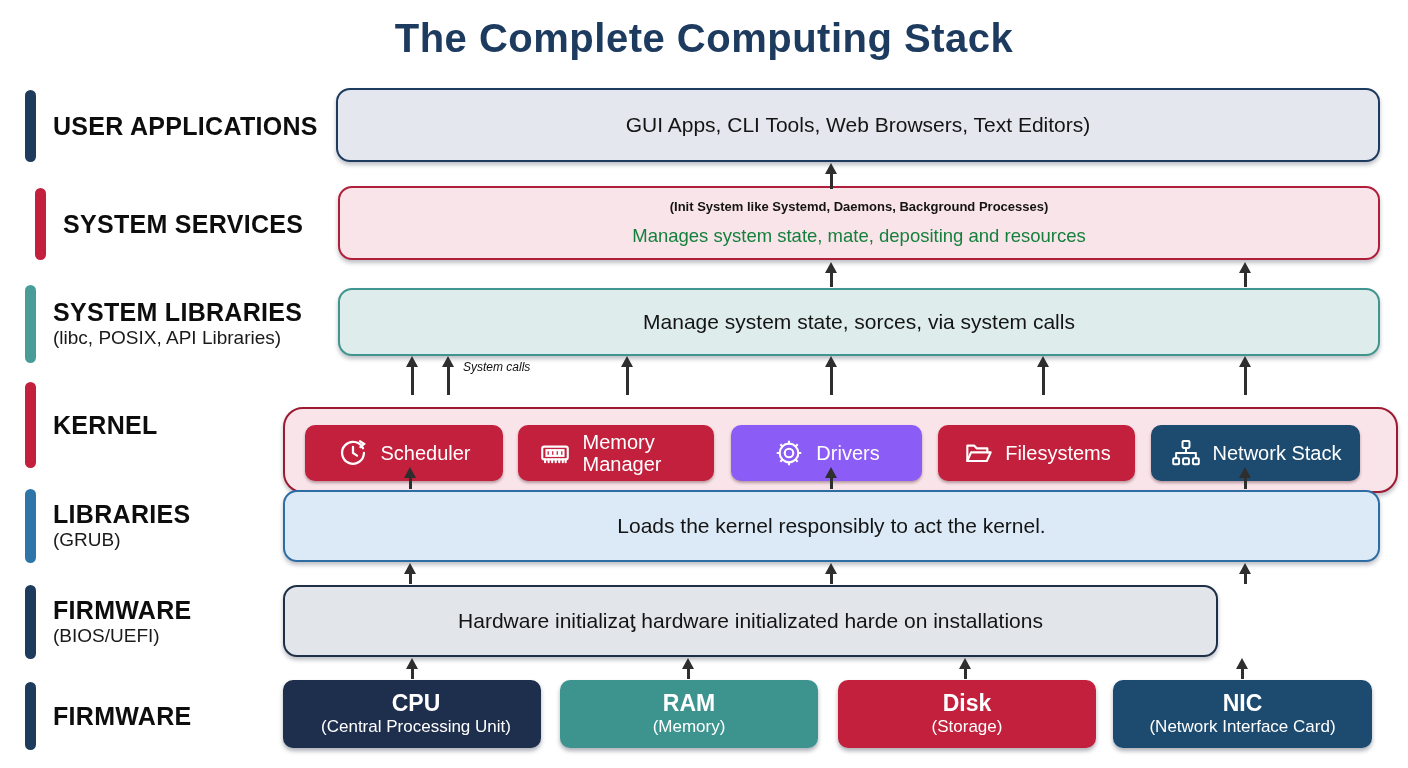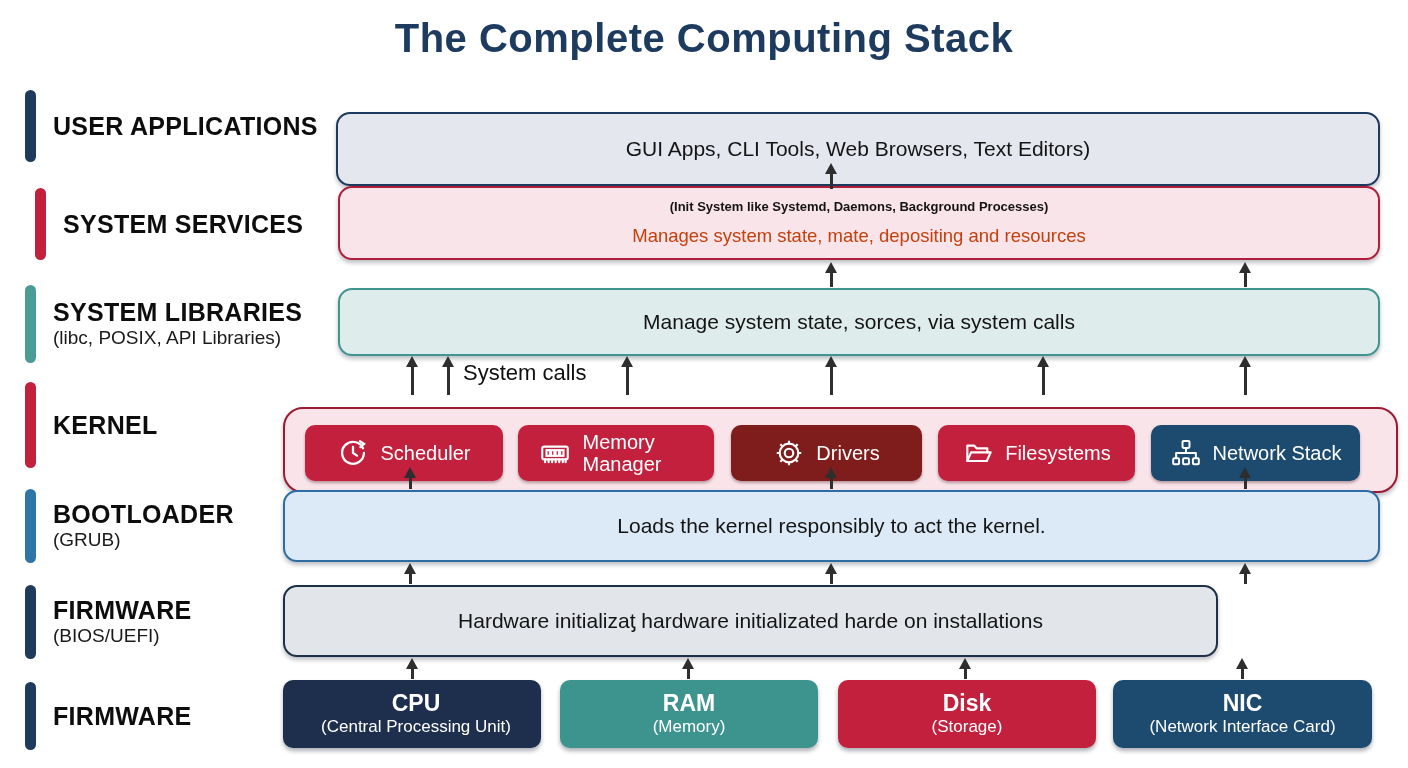--- a/index.html
+++ b/index.html
@@ -27,37 +27,37 @@
   .layer .lab { font-size:25px; font-weight:800; letter-spacing:0.3px; color:#0d0d0d; line-height:1.08; }
   .layer .sub { font-size:19px; font-weight:400; color:#1a1a1a; margin-top:2px; line-height:1.1; }
   
   .rowbox {
     position:absolute; border-radius:14px; border:2.5px solid;
     display:flex; flex-direction:column; align-items:center; justify-content:center;
     text-align:center; box-shadow:0 3px 4px rgba(20,30,50,.28);
   }
   .rowbox .t1 { font-size:21px; color:#141414; }
   .rowbox .t1b { font-size:13px; font-weight:700; color:#141414; }
-  .rowbox .t2 { font-size:18.5px; color:#c2410c; margin-top:11px; }
+  .rowbox .t2 { font-size:18.5px; color:#15803d; margin-top:11px; }
   
   .kernel-outer {
     position:absolute; border-radius:20px; border:2.5px solid #9c1b32;
     background:#f9e4e9; box-shadow:0 3px 4px rgba(20,30,50,.28);
     display:flex; align-items:center; justify-content:flex-start;margin-top:27px;
   }
   .kmod {
     position:absolute; top:16px; height:56px; border-radius:10px;
     display:flex; align-items:center; justify-content:center; gap:11px;
     color:#ffffff; font-size:20px; box-shadow:0 2px 3px rgba(60,10,20,.35);
   }
   .kmod .klab { line-height:1.12; text-align:left; }
   .kicon { display:flex; align-items:center; justify-content:center; flex:0 0 auto; }
   .kicon svg { display:block; }
   .syscalls {
-    position:absolute; font-size:22px; color:#101010; font-weight:400;
+    position:absolute; font-size:12px; color:#101010; font-weight:400;font-style:italic;
   }
   
   .hw {
     position:absolute; border-radius:10px; color:#fff; text-align:center;
     display:flex; flex-direction:column; align-items:center; justify-content:center;
     box-shadow:0 3px 4px rgba(20,30,50,.35);
   }
   .hw .hname { font-size:23px; font-weight:700; line-height:1.1; }
   .hw .hsub  { font-size:17px; font-weight:400; margin-top:1px; }
   
@@ -97,39 +97,39 @@
   </div>
   <div class="layer" style="top:382px;height:86px;">
     <div class="bar" style="background-color: rgb(194, 32, 60);"></div>
     <div class="txt">
         <div class="lab">KERNEL</div>
       </div>
   </div>
   <div class="layer" style="top:489px;height:74px;">
     <div class="bar" style="background-color: rgb(46, 117, 168);"></div>
     <div class="txt">
-      <div class="lab">BOOTLOADER</div>
+      <div class="lab">LIBRARIES</div>
       <div class="sub">(GRUB)</div>
     </div>
   </div>
   <div class="layer" style="top:585px;height:74px;">
     <div class="bar" style="background-color: rgb(30, 58, 92);"></div>
     <div class="txt">
       <div class="lab">FIRMWARE</div>
       <div class="sub">(BIOS/UEFI)</div>
     </div>
   </div>
   <div class="layer" style="top:682px;height:68px;">
     <div class="bar" style="background-color: rgb(30, 58, 92);"></div>
     <div class="txt">
         <div class="lab">FIRMWARE</div>
       </div>
   </div>
 
-  <div class="rowbox" style="left: 336px; top: 88px; width: 1044px; height: 74px; background-color: rgb(228, 231, 238); border-color: rgb(29, 58, 95); margin-top: 24px;">
+  <div class="rowbox" style="left: 336px; top: 88px; width: 1044px; height: 74px; background-color: rgb(228, 231, 238); border-color: rgb(29, 58, 95);">
     <div class="t1">GUI Apps, CLI Tools, Web Browsers, Text Editors)</div>
   </div>
 
   <div class="rowbox" style="left: 338px; top: 186px; width: 1042px; height: 74px; background-color: rgb(249, 228, 233); border-color: rgb(176, 31, 58);">
     <div class="t1b">(Init System like Systemd, Daemons, Background Processes)</div>
     <div class="t2">Manages system state, mate, depositing and resources</div>
   </div>
 
   <div class="rowbox" style="left: 338px; top: 288px; width: 1042px; height: 68px; background-color: rgb(222, 237, 235); border-color: rgb(64, 150, 142);">
     <div class="t1">Manage system state, sorces, via system calls</div>
@@ -157,21 +157,21 @@
           <rect x="6" y="10" width="2.4" height="4"></rect>
           <rect x="9.2" y="10" width="2.4" height="4"></rect>
           <rect x="12.4" y="10" width="2.4" height="4"></rect>
           <rect x="15.6" y="10" width="2.4" height="4"></rect>
           <path d="M5 16.5v2 M7.5 16.5v2 M10 16.5v2 M12.5 16.5v2 M15 16.5v2 M17.5 16.5v2 M19.5 16.5v2"></path>
         </svg>
       </span>
       <span class="klab" style="max-width:112px;">Memory Manager</span>
     </div>
 
-    <div class="kmod" style="left: 446px; width: 191px; background-color: #7f1d1d;">
+    <div class="kmod" style="left: 446px; width: 191px; background-color: #8b5cf6;">
       <span class="kicon">
         <svg width="32" height="32" viewBox="0 0 24 24" fill="none" stroke="#ffffff" stroke-width="1.6" stroke-linejoin="round">
           <circle cx="12" cy="12" r="3.2"></circle>
           <path d="M12 2.8v2.6 M12 18.6v2.6 M2.8 12h2.6 M18.6 12h2.6 M5.5 5.5l1.8 1.8 M16.7 16.7l1.8 1.8 M18.5 5.5l-1.8 1.8 M7.3 16.7l-1.8 1.8"></path>
           <circle cx="12" cy="12" r="7"></circle>
         </svg>
       </span>
       <span class="klab">Drivers</span>
     </div>
 

